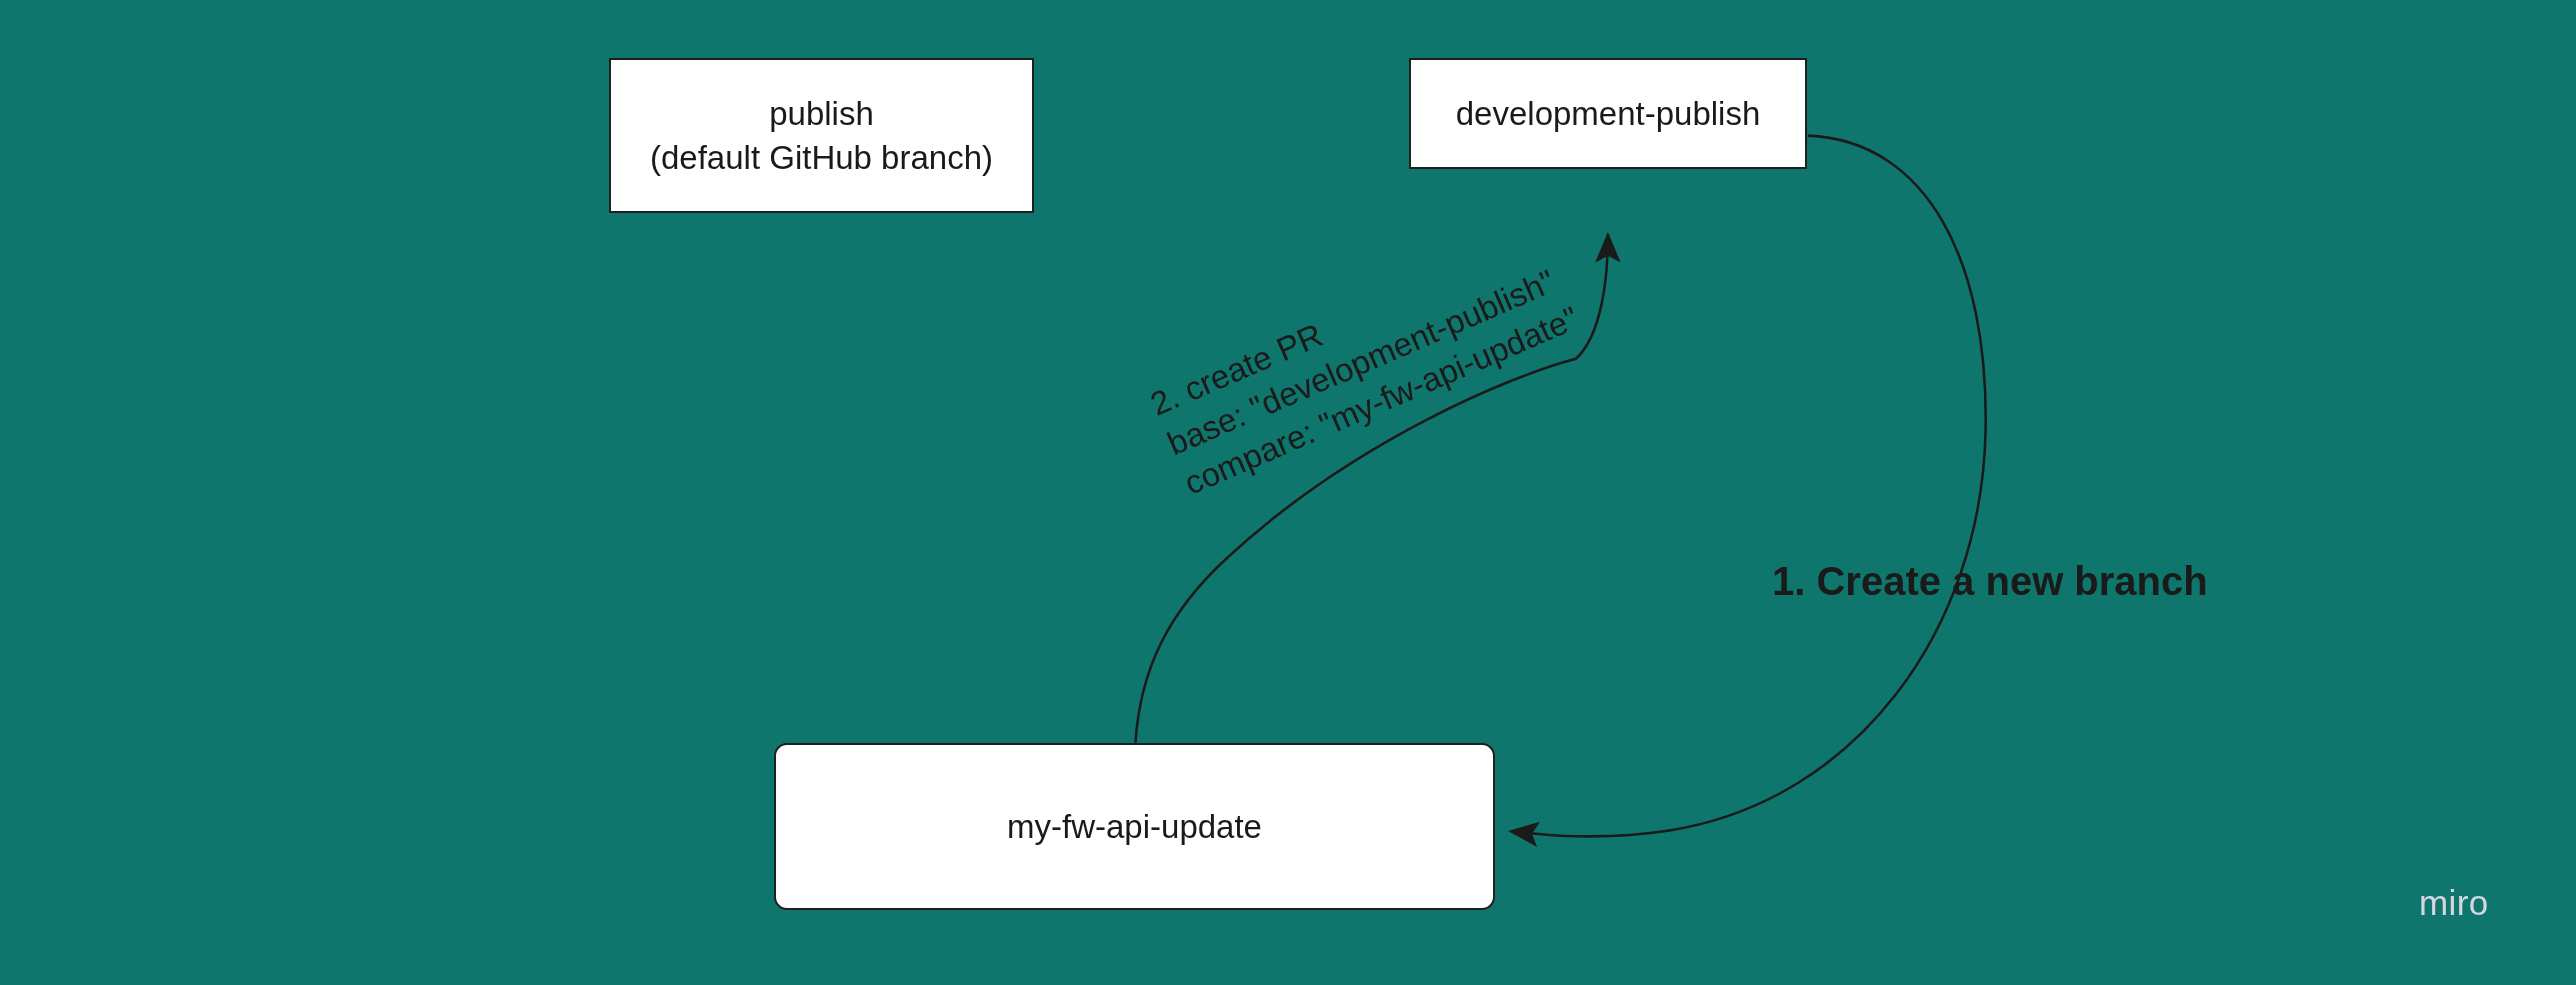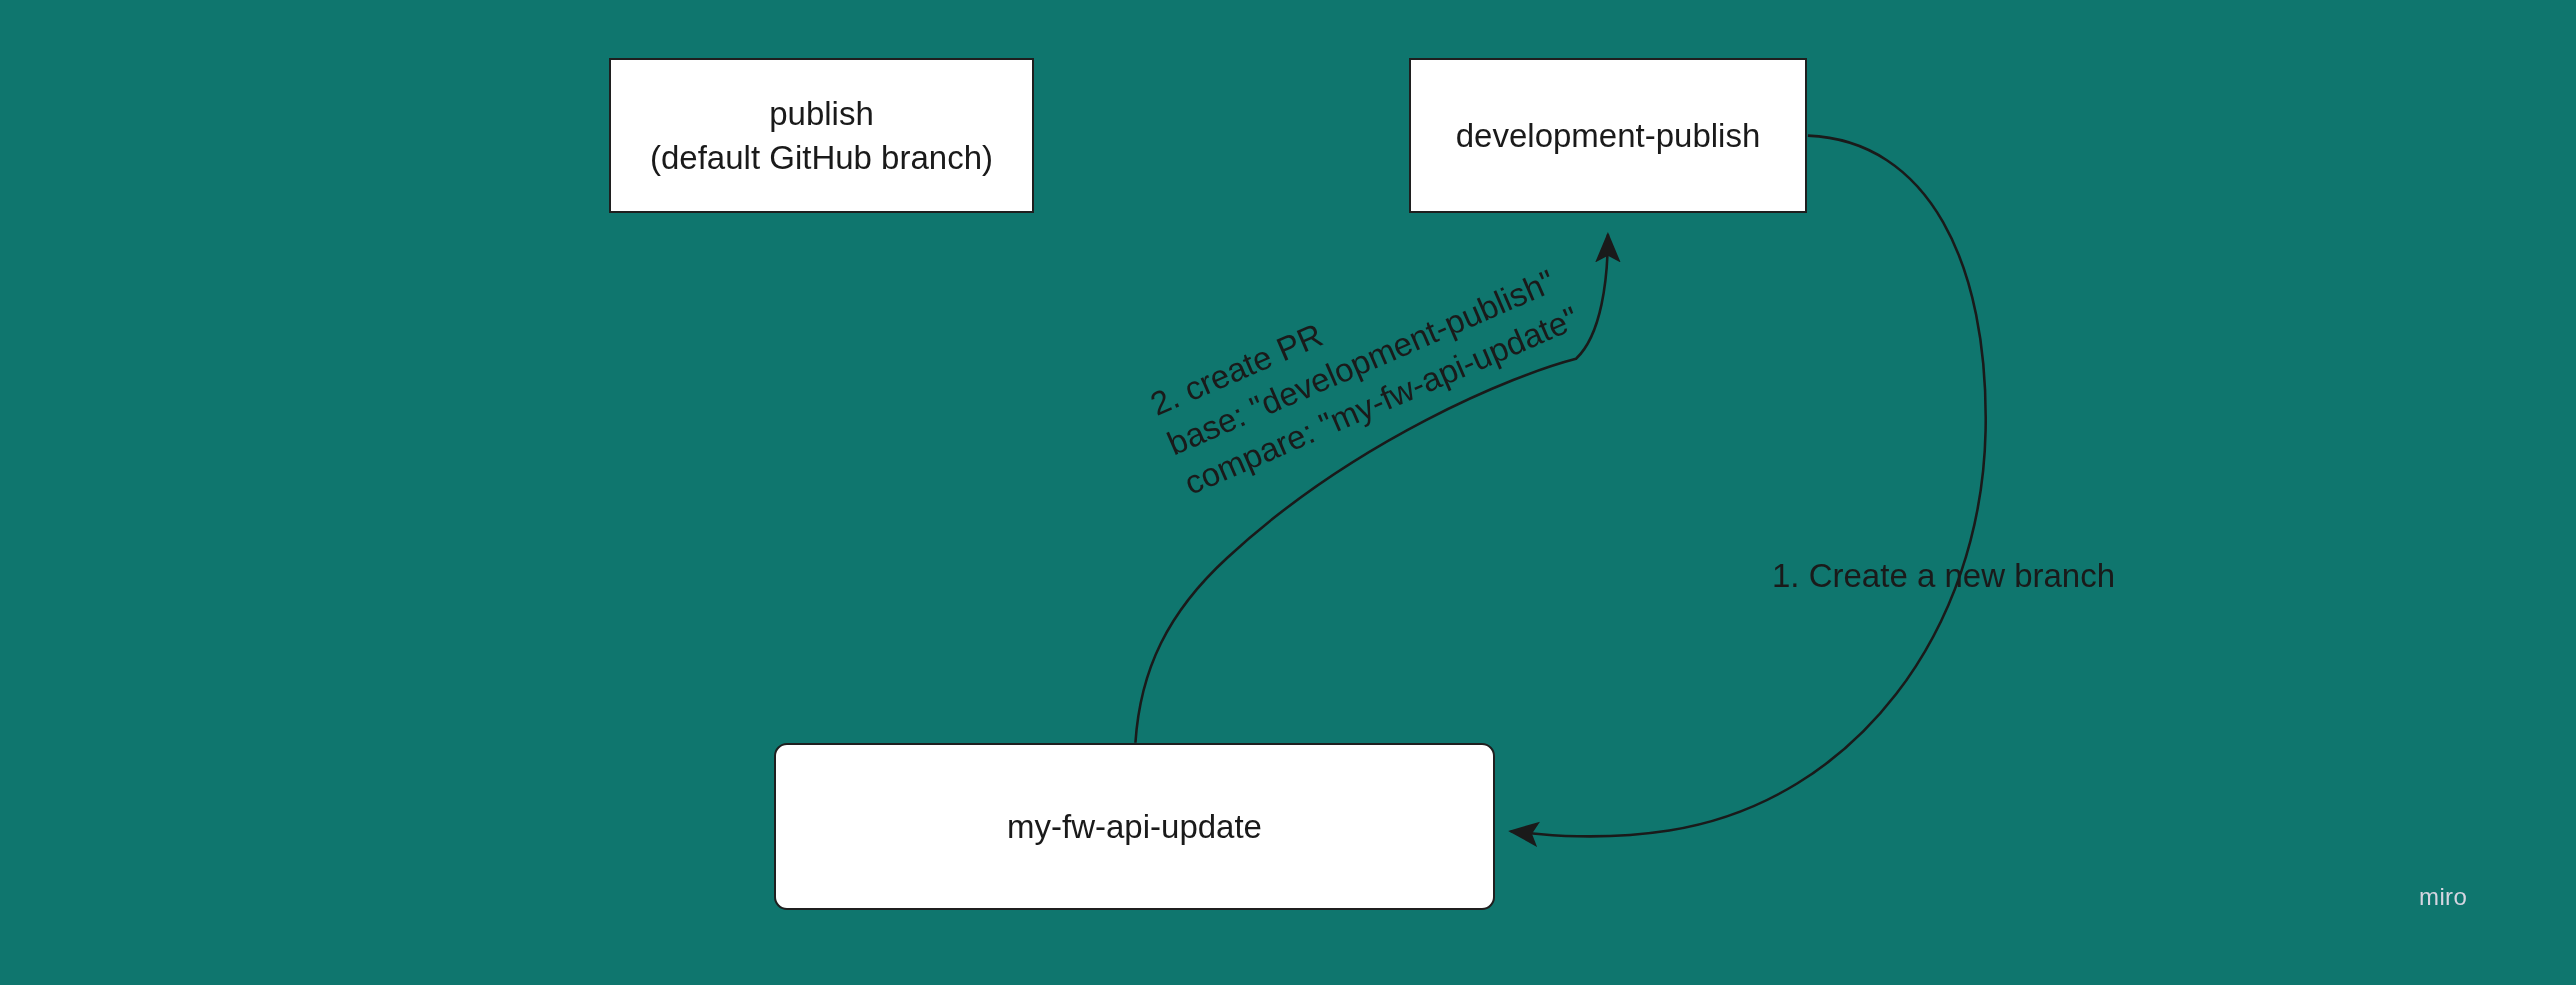--- a/index.html
+++ b/index.html
@@ -36,21 +36,21 @@
   #node-publish {
     left: 609px;
     top: 58px;
     width: 425px;
     height: 155px;
   }
   #node-development-publish {
     left: 1409px;
     top: 58px;
     width: 398px;
-    height: 155px;
+    height: 111px;
   }
   #node-my-fw-api-update {
     left: 774px;
     top: 743px;
     width: 721px;
     height: 167px;
     border-radius: 13px;
   }
   #edges {
     position: absolute;
@@ -65,34 +65,35 @@
     color: #1a1a1a;
     font-size: 33px;
     line-height: 1.30;
     font-family: "Liberation Sans", sans-serif;
     white-space: pre;
     z-index: 2;
   }
   #label-create-branch {
     left: 1772px;
     top: 555px;
-    font-size: 33px;
+    font-size: 40px;
+    font-weight: bold;
   }
   #label-create-pr {
     left: 1144px;
     top: 387px;
     transform: rotate(-23.4deg);
     transform-origin: 0 0;
     white-space: pre-line;
   }
   #watermark-miro {
     position: absolute;
     left: 2419px;
     top: 883px;
-    font-size: 24px;
+    font-size: 35px;
     letter-spacing: 0.4px;
     color: #d6d5e1;
     font-family: "Liberation Sans", sans-serif;
     z-index: 4;
   }
 </style>
 </head>
 <body>
 
 <div id="canvas">

